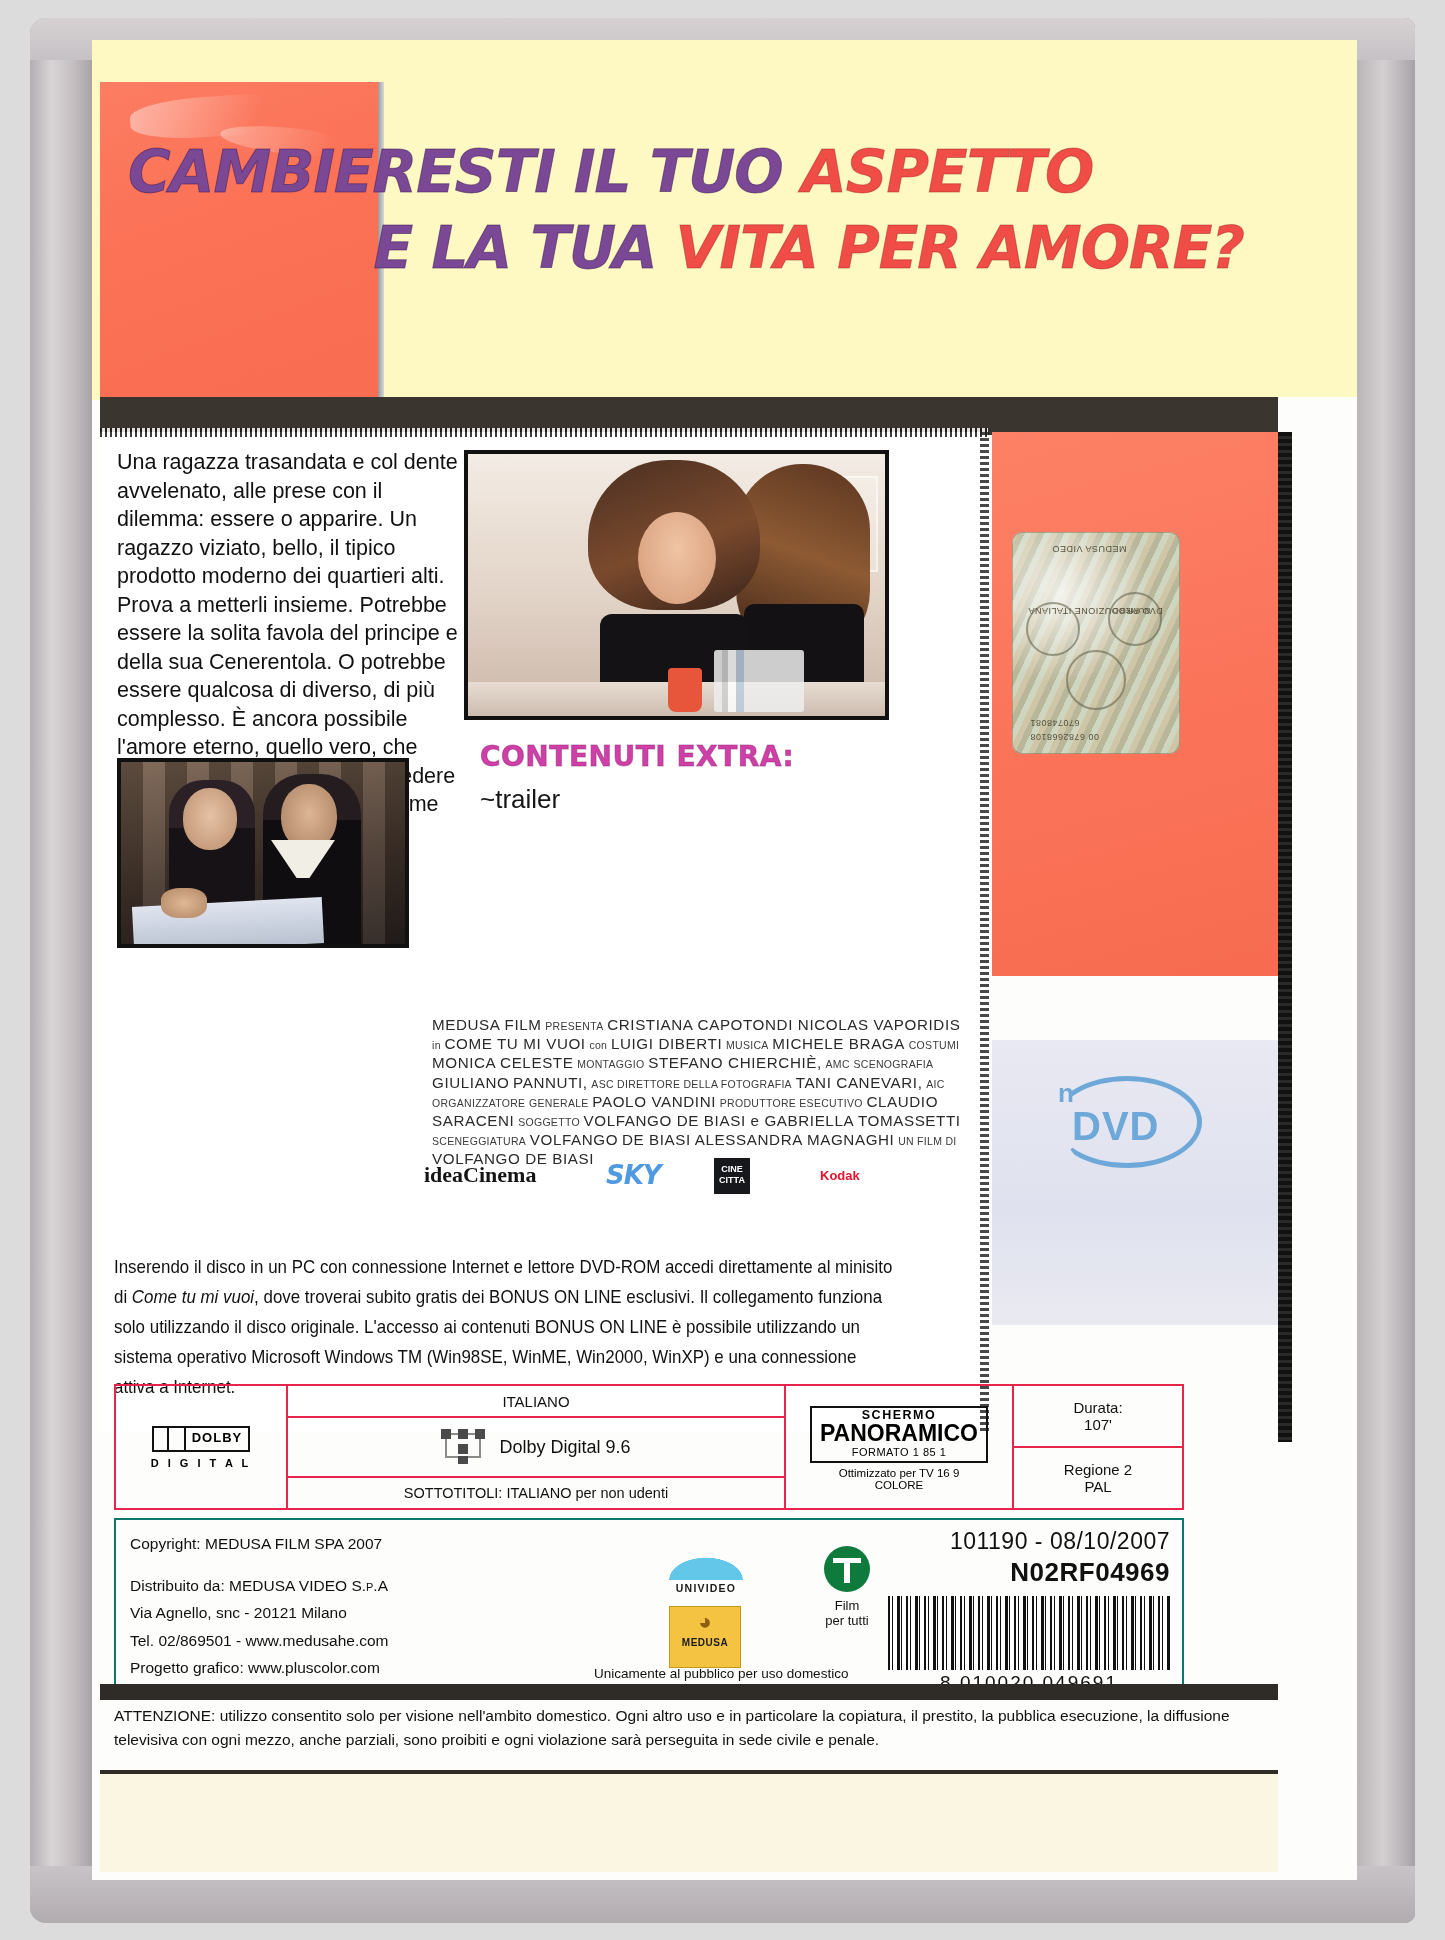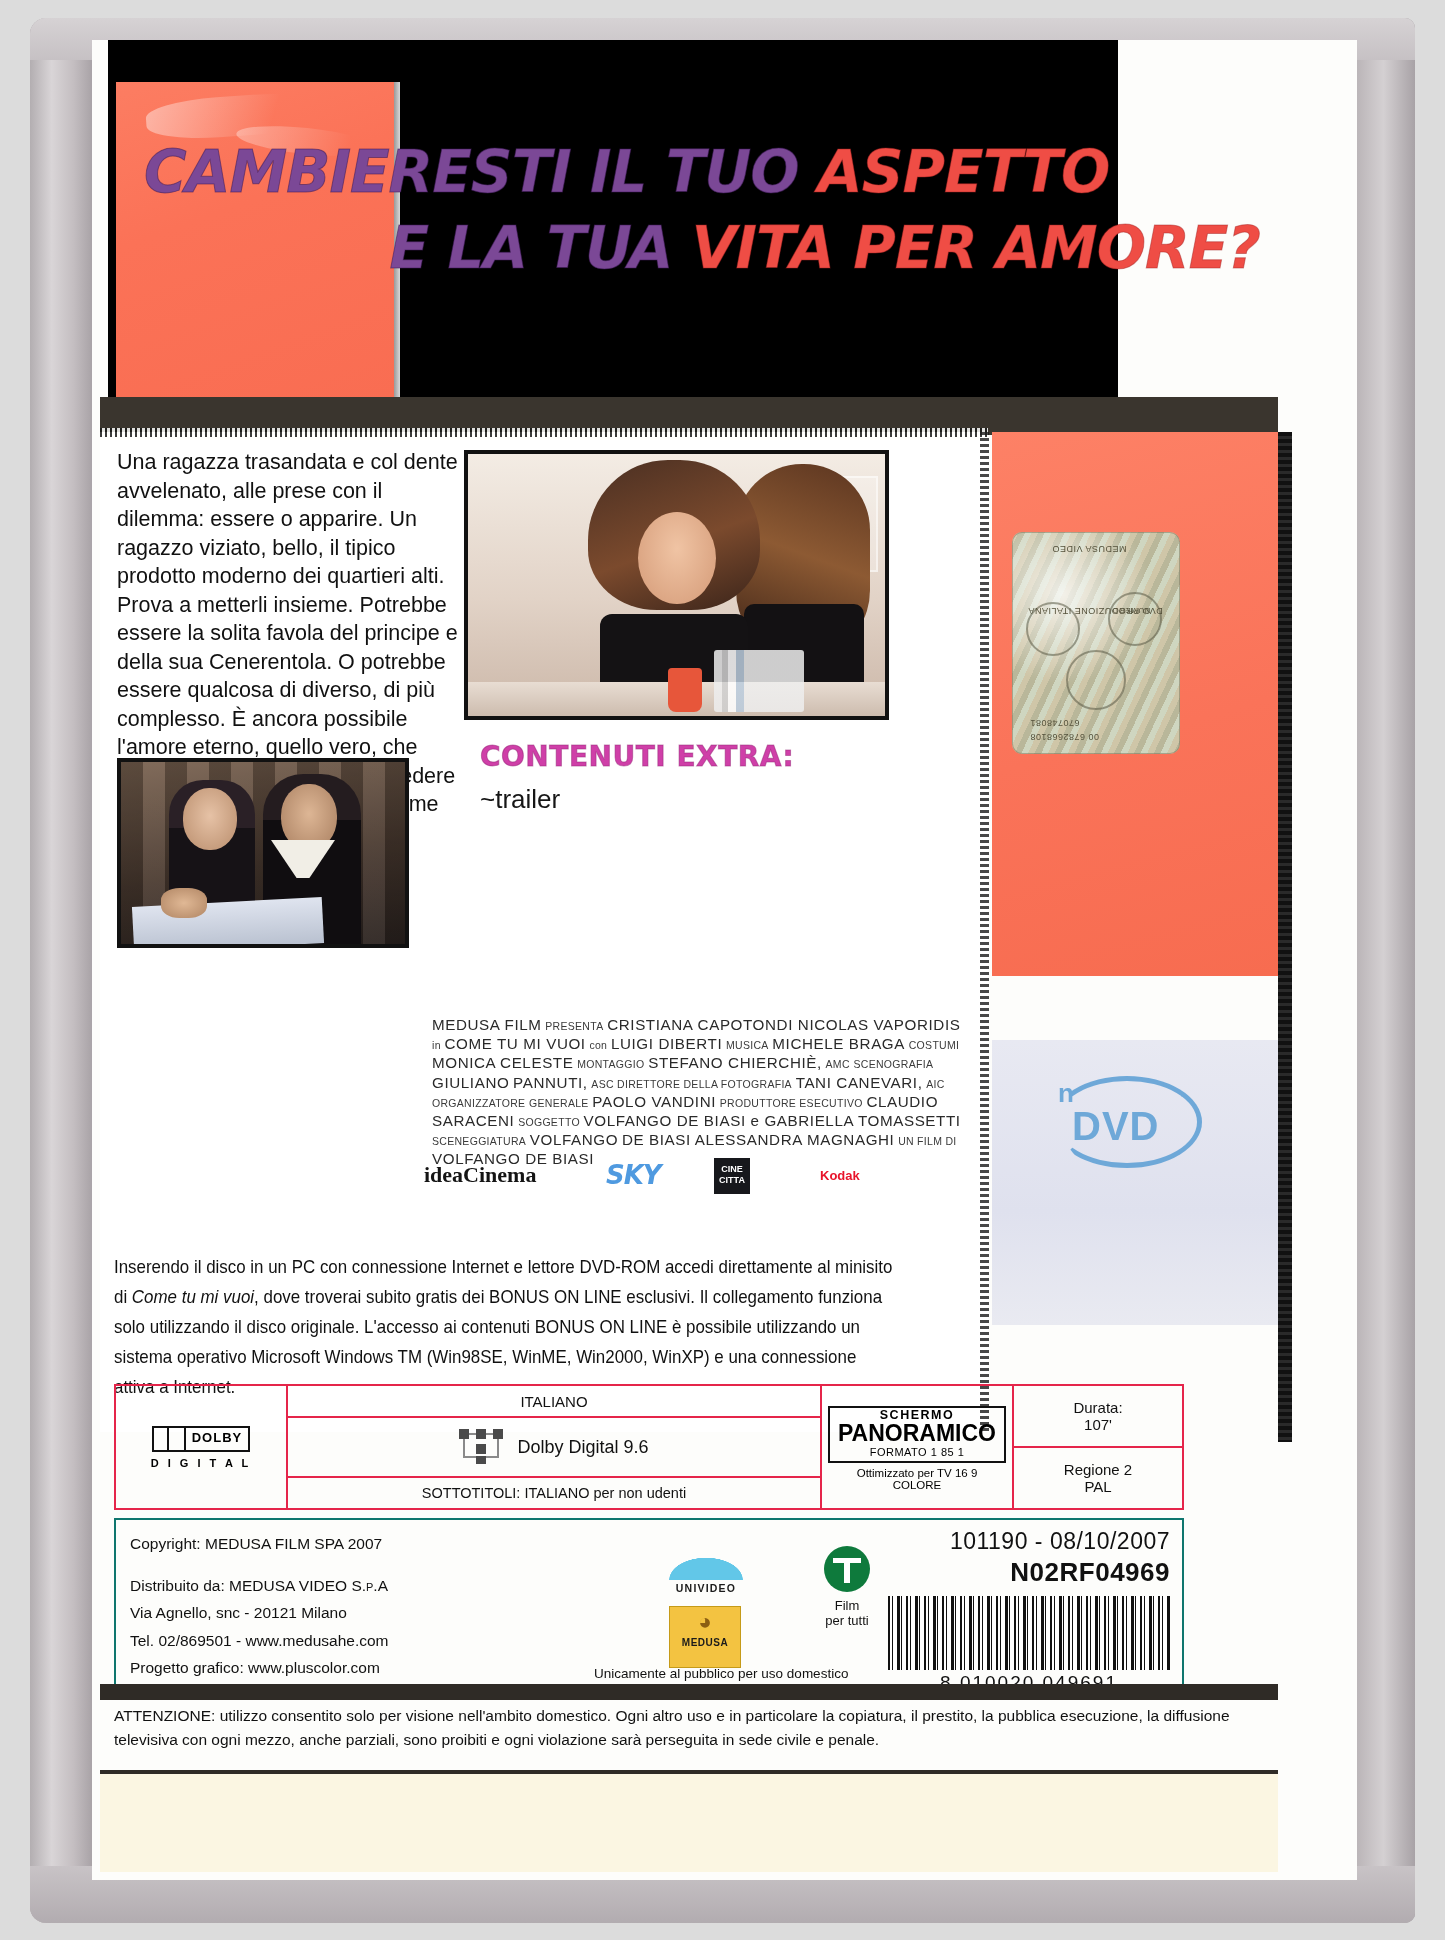--- a/index.html
+++ b/index.html
@@ -54,21 +54,21 @@
   
   .insert {
     position: absolute;
     left: 92px; top: 40px;
     width: 1265px; height: 1840px;
     background: #fdfdfb;
     overflow: hidden;
   }
 
   
-  .top-band { position: absolute; left:16px; top:0; width:1010px; height:360px; background:#000000; }
+  .top-band { position: absolute; left:0; top:0; width:1265px; height:360px; background:#fef9c3; }
   .orange-left {
     position: absolute; left: 8px; top: 42px;
     width: 278px; height: 318px;
     background: linear-gradient(160deg,#fc7d62 0%,#fb7257 40%,#f96d52 100%);
   }
   .orange-left::after{
     content:""; position:absolute; left:30px; top:14px; width:180px; height:40px;
     background: linear-gradient(110deg,rgba(255,255,255,.45),rgba(255,255,255,0) 70%);
     transform: rotate(-4deg); border-radius:40%;
   }
@@ -352,21 +352,21 @@
   .dd-icon .v1{left:4px;top:4px;width:2px;height:24px}
   .dd-icon .v2{left:38px;top:4px;width:2px;height:24px}
   .dd-icon .h2{left:4px;top:27px;width:36px;height:2px}
   .dd-label { font-size:18px; color:#111; }
   .sub-row {
     height:30px; display:flex; align-items:center; justify-content:center;
     font-size:14.5px; color:#111;
   }
 
   .spec .c-screen {
-    width:192px; border-right:2px solid #e5254a;
+    width:228px; border-right:2px solid #e5254a;
     display:flex; flex-direction:column; align-items:center; justify-content:center;
     padding-top:3px;
   }
   .screen-box { border:2px solid #111; padding:1px 8px 3px; text-align:center; line-height:1; }
   .screen-1 { font-size:12.5px; letter-spacing:1.5px; font-weight:700; }
   .screen-2 { font-size:23px; letter-spacing:0px; font-weight:700; margin-top:1px;}
   .screen-3 { font-size:11px; letter-spacing:.5px; margin-top:2px;}
   .screen-ott { font-size:11.5px; margin-top:4px; }
   .screen-col { font-size:11.5px; }
 

